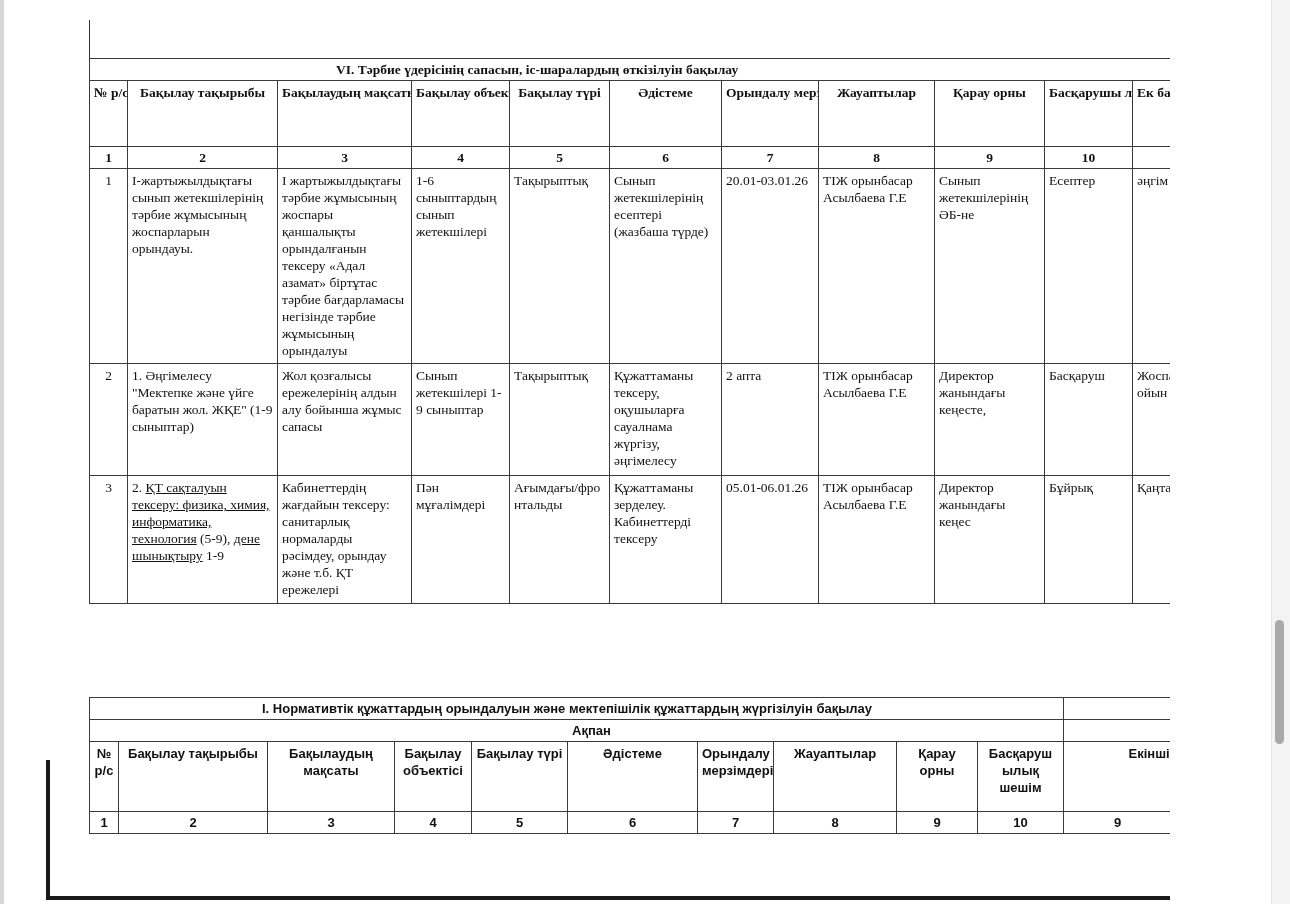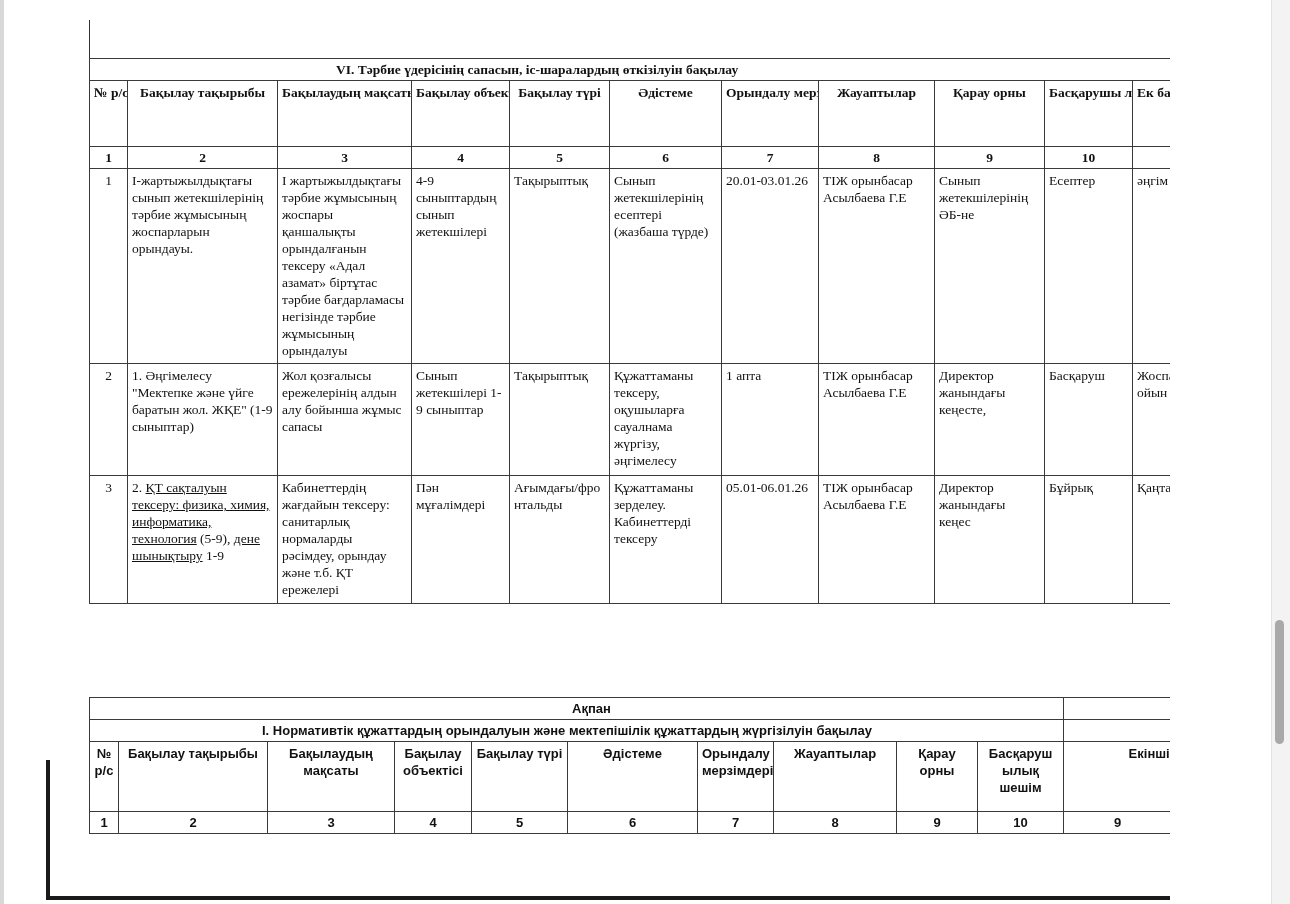--- a/index.html
+++ b/index.html
@@ -80,37 +80,37 @@
       <td>7</td>
       <td>8</td>
       <td>9</td>
       <td>10</td>
       <td></td>
     </tr>
     <tr style="height:195px;">
       <td style="text-align:center;">1</td>
       <td>І-жартыжылдықтағы сынып жетекшілерінің тәрбие жұмысының жоспарларын орындауы.</td>
       <td>І жартыжылдықтағы тәрбие жұмысының жоспары қаншалықты орындалғанын тексеру «Адал азамат» біртұтас тәрбие бағдарламасы негізінде тәрбие жұмысының орындалуы</td>
-      <td>4-9 сыныптардың сынып жетекшілері</td>
+      <td>1-6 сыныптардың сынып жетекшілері</td>
       <td>Тақырыптық</td>
       <td>Сынып жетекшілерінің есептері (жазбаша түрде)</td>
       <td>20.01-03.01.26</td>
       <td>ТІЖ орынбасар Асылбаева Г.Е</td>
       <td>Сынып жетекшілерінің ӘБ-не</td>
       <td>Есептер</td>
       <td style="white-space:nowrap;">әңгім р</td>
     </tr>
     <tr style="height:112px;">
       <td style="text-align:center;">2</td>
       <td>1. Әңгімелесу "Мектепке және үйге баратын жол. ЖҚЕ" (1-9 сыныптар)</td>
       <td>Жол қозғалысы ережелерінің алдын алу бойынша жұмыс сапасы</td>
       <td>Сынып жетекшілері 1-9 сыныптар</td>
       <td>Тақырыптық</td>
       <td>Құжаттаманы тексеру, оқушыларға сауалнама жүргізу, әңгімелесу</td>
-      <td>1 апта</td>
+      <td>2 апта</td>
       <td>ТІЖ орынбасар Асылбаева Г.Е</td>
       <td>Директор жанындағы кеңесте,</td>
       <td>Басқаруш</td>
       <td>Жоспар ойын</td>
     </tr>
     <tr style="height:128px;">
       <td style="text-align:center;">3</td>
       <td><span>2. </span><span class="u">ҚТ сақталуын тексеру: физика, химия, информатика, технология</span><span> (5-9), </span><span class="u">дене шынықтыру</span><span> 1-9</span></td>
       <td>Кабинеттердің жағдайын тексеру: санитарлық нормаларды рәсімдеу, орындау және т.б. ҚТ ережелері</td>
       <td>Пән мұғалімдері</td>
@@ -133,26 +133,26 @@
         <col style="width:77px">
       <col style="width:96px">
         <col style="width:130px">
         <col style="width:76px">
         <col style="width:123px">
       <col style="width:81px">
         <col style="width:86px">
         <col style="width:136px">
     </colgroup>
     <tbody>
-        <tr class="section-row" style="height:20px;">
-      <td colspan="10" style="text-align:left;padding-left:482px;">Ақпан</td>
+        <tr class="section-row">
+      <td colspan="10" style="text-align:left;padding-left:172px;">І. Нормативтік құжаттардың орындалуын және мектепішілік құжаттардың жүргізілуін  бақылау</td>
       <td></td>
     </tr>
-    <tr class="section-row">
-      <td colspan="10" style="text-align:left;padding-left:172px;">І. Нормативтік құжаттардың орындалуын және мектепішілік құжаттардың жүргізілуін  бақылау</td>
+    <tr class="section-row" style="height:20px;">
+      <td colspan="10" style="text-align:left;padding-left:482px;">Ақпан</td>
       <td></td>
     </tr>
     <tr style="height:70px;">
       <th style="white-space:normal;">№ р/с</th>
       <th>Бақылау тақырыбы</th>
       <th style="white-space:normal;">Бақылаудың мақсаты</th>
       <th style="white-space:normal;">Бақылау объектісі</th>
       <th style="white-space:normal;">Бақылау түрі</th>
       <th>Әдістеме</th>
       <th style="white-space:normal;">Орындалу мерзімдері</th>

